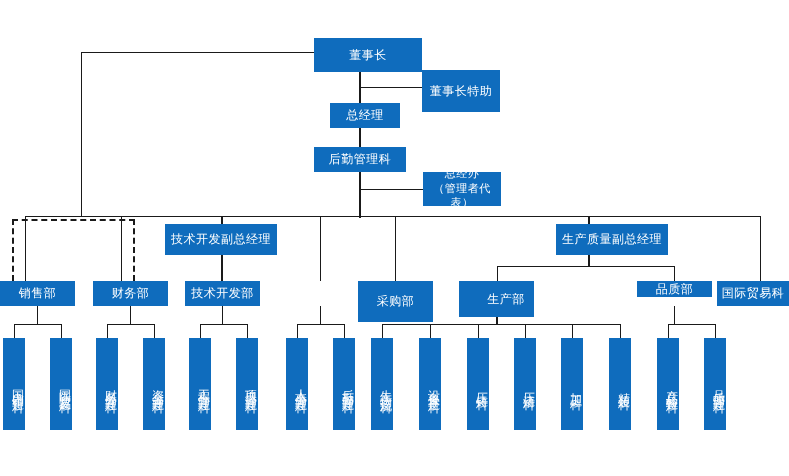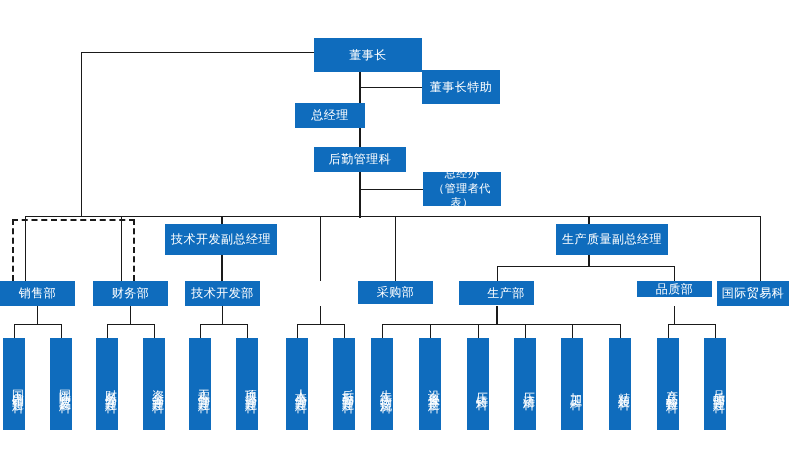--- a/index.html
+++ b/index.html
@@ -141,40 +141,40 @@
   <div class="line v" style="left:572px; top:324px; height:14px;"></div>
   <div class="line v" style="left:620px; top:324px; height:14px;"></div>
 
   <div class="line v" style="left:674px; top:306px; height:18px;"></div>
   <div class="line h" style="left:668px; top:324px; width:47px;"></div>
   <div class="line v" style="left:668px; top:324px; height:14px;"></div>
   <div class="line v" style="left:715px; top:324px; height:14px;"></div>
 
   <div class="node" style="left:314px; top:38px; width:108px; height:34px;">董事长</div>
 
-  <div class="node" style="left:422px; top:70px; width:78px; height:34px;">董事长特助</div>
+  <div class="node" style="left:422px; top:70px; width:78px; height:42px;">董事长特助</div>
 
-  <div class="node" style="left:295px; top:103px; width:70px; height:25px;">总经理</div>
+  <div class="node" style="left:330px; top:103px; width:70px; height:25px;">总经理</div>
 
   <div class="node" style="left:314px; top:147px; width:92px; height:25px;">后勤管理科</div>
 
   <div class="node two-line" style="left:423px; top:172px; width:78px; height:34px;">
     <span>总经办</span>
     <span>（管理者代表）</span>
   </div>
 
   <div class="node" style="left:165px; top:224px; width:112px; height:31px;">技术开发副总经理</div>
 
   <div class="node" style="left:532px; top:224px; width:112px; height:31px;margin-left:24px;">生产质量副总经理</div>
 
   <div class="node" style="left:0px; top:281px; width:75px; height:25px;">销售部</div>
   <div class="node" style="left:185px; top:281px; width:75px; height:25px;">技术开发部</div>
   <div class="node" style="left:93px; top:281px; width:75px; height:25px;">财务部</div>
-  <div class="node" style="left:358px; top:281px; width:75px; height:23px;">采购部</div>
-  <div class="node" style="left:459px; top:281px; width:75px; height:24px;padding-left:19px;">生产部</div>
+  <div class="node" style="left:358px; top:281px; width:75px; height:41px;">采购部</div>
+  <div class="node" style="left:459px; top:281px; width:75px; height:36px;padding-left:19px;">生产部</div>
   <div class="node" style="left:637px; top:281px; width:75px; height:16px;">品质部</div>
   <div class="node" style="left:717px; top:281px; width:72px; height:25px;">国际贸易科</div>
 
   <div class="node vert" style="left:3px; top:338px; width:22px; height:92px;">国内销售科</div>
   <div class="node vert" style="left:50px; top:338px; width:22px; height:92px;">国际贸易科</div>
 
   <div class="node vert" style="left:96px; top:338px; width:22px; height:92px;">财务管理科</div>
   <div class="node vert" style="left:143px; top:338px; width:22px; height:92px;">资金管理科</div>
 
   <div class="node vert" style="left:189px; top:338px; width:22px; height:92px;">工程管理科</div>

